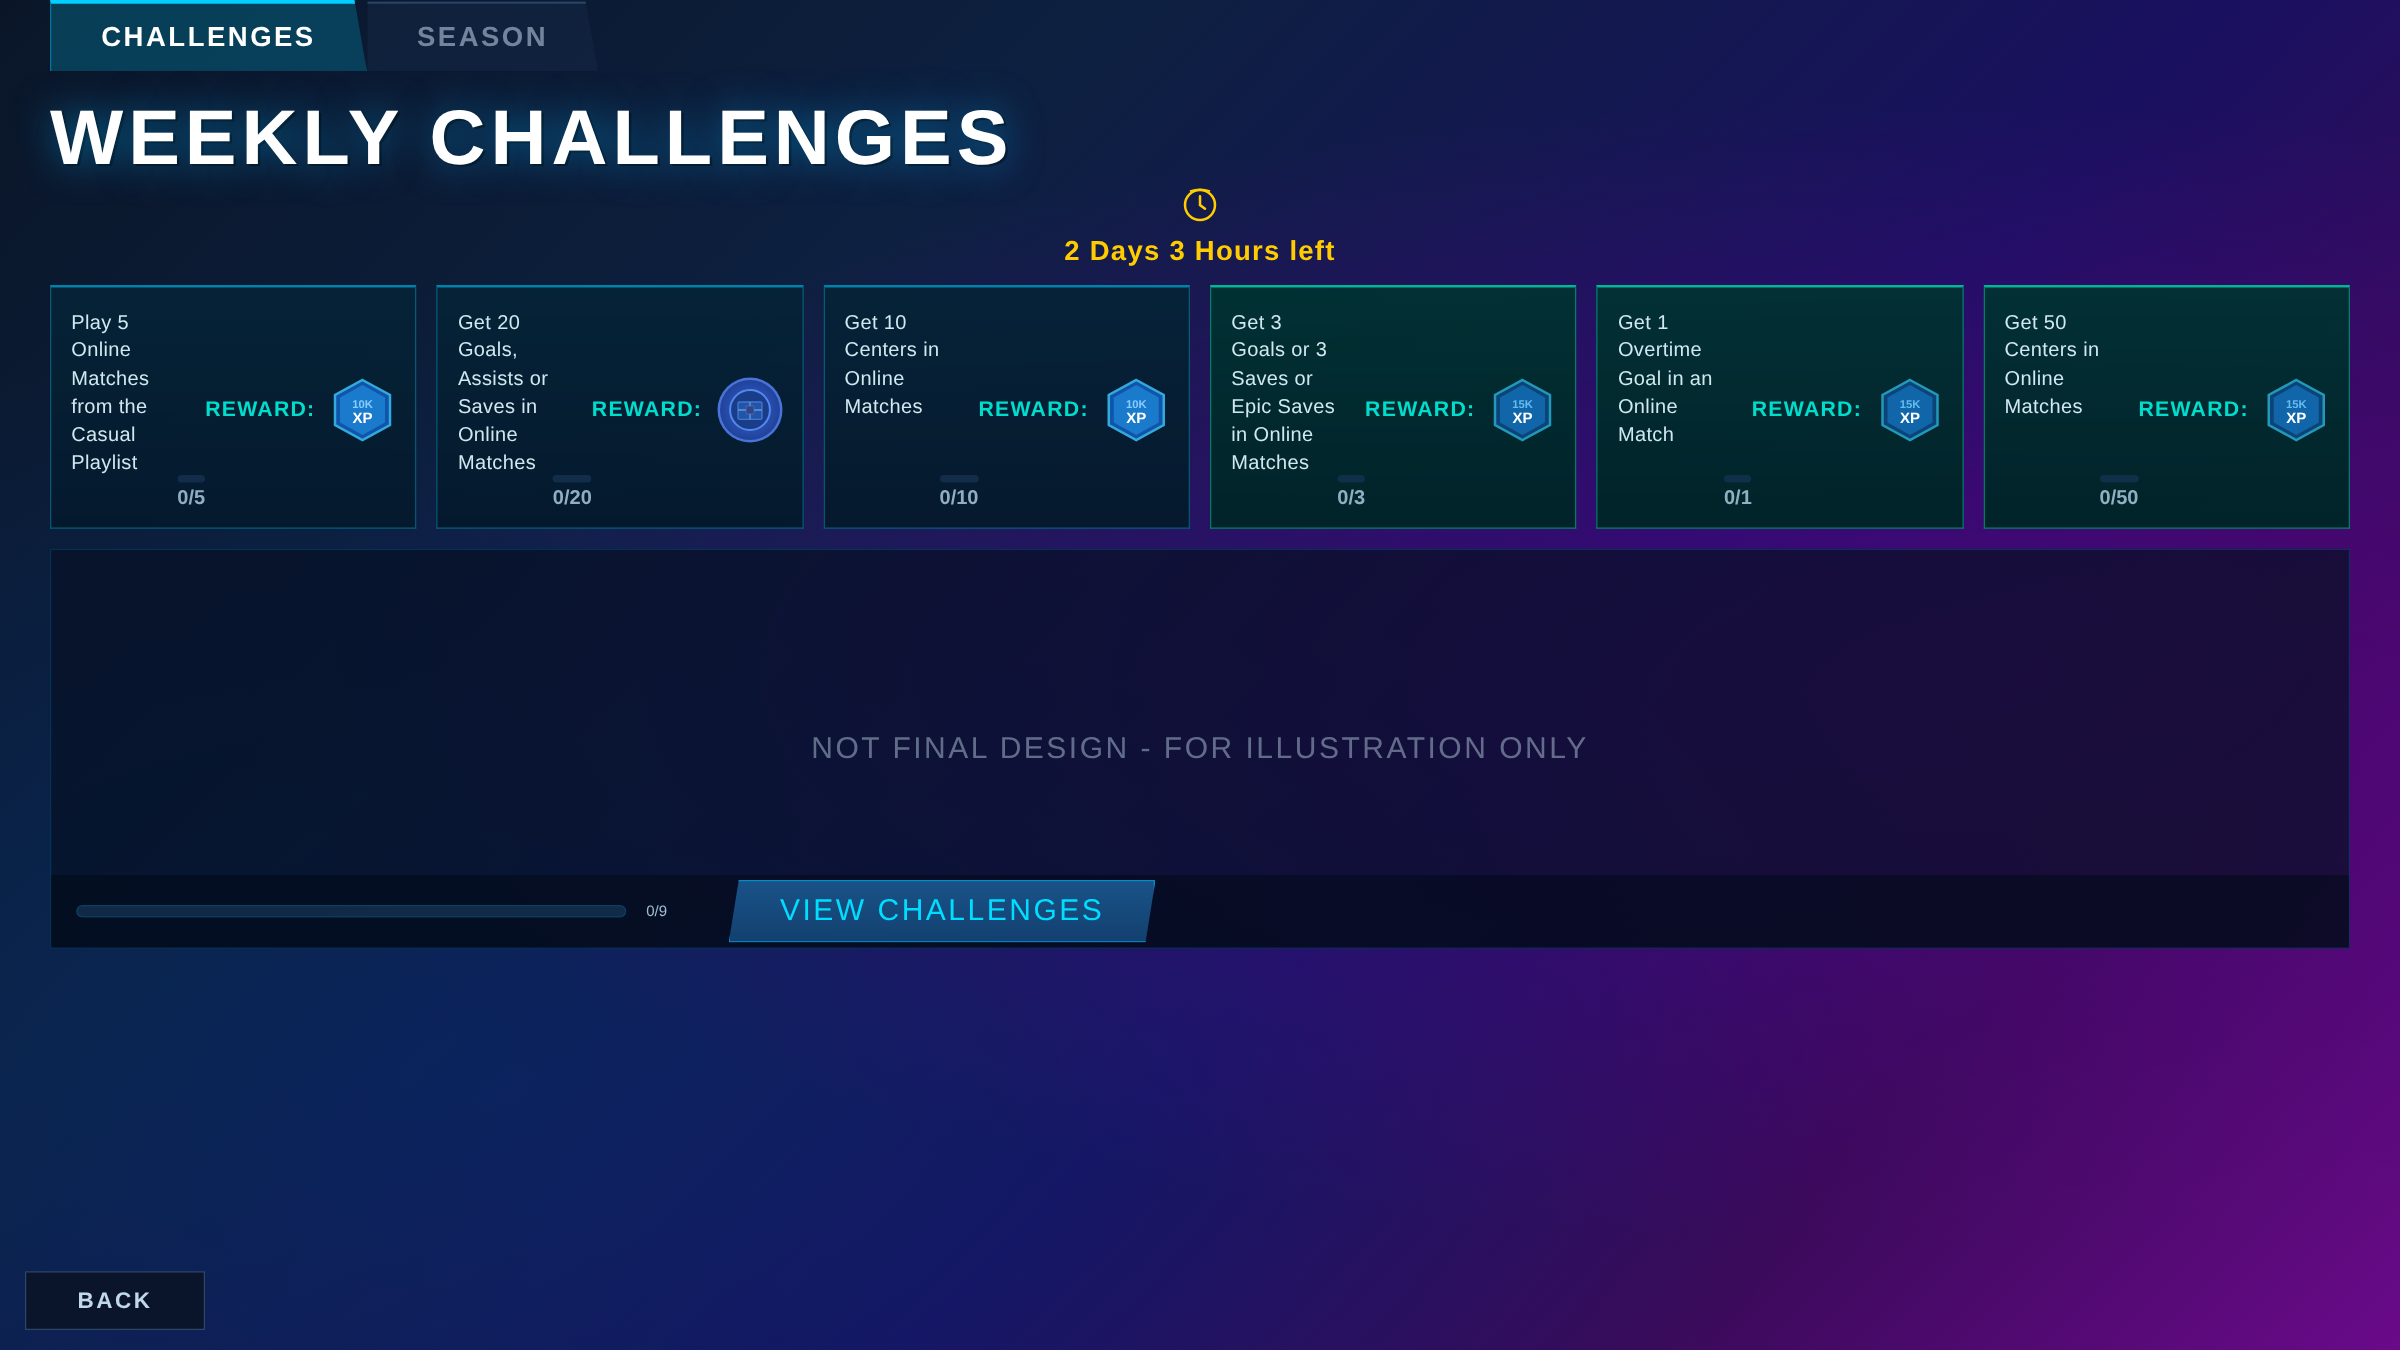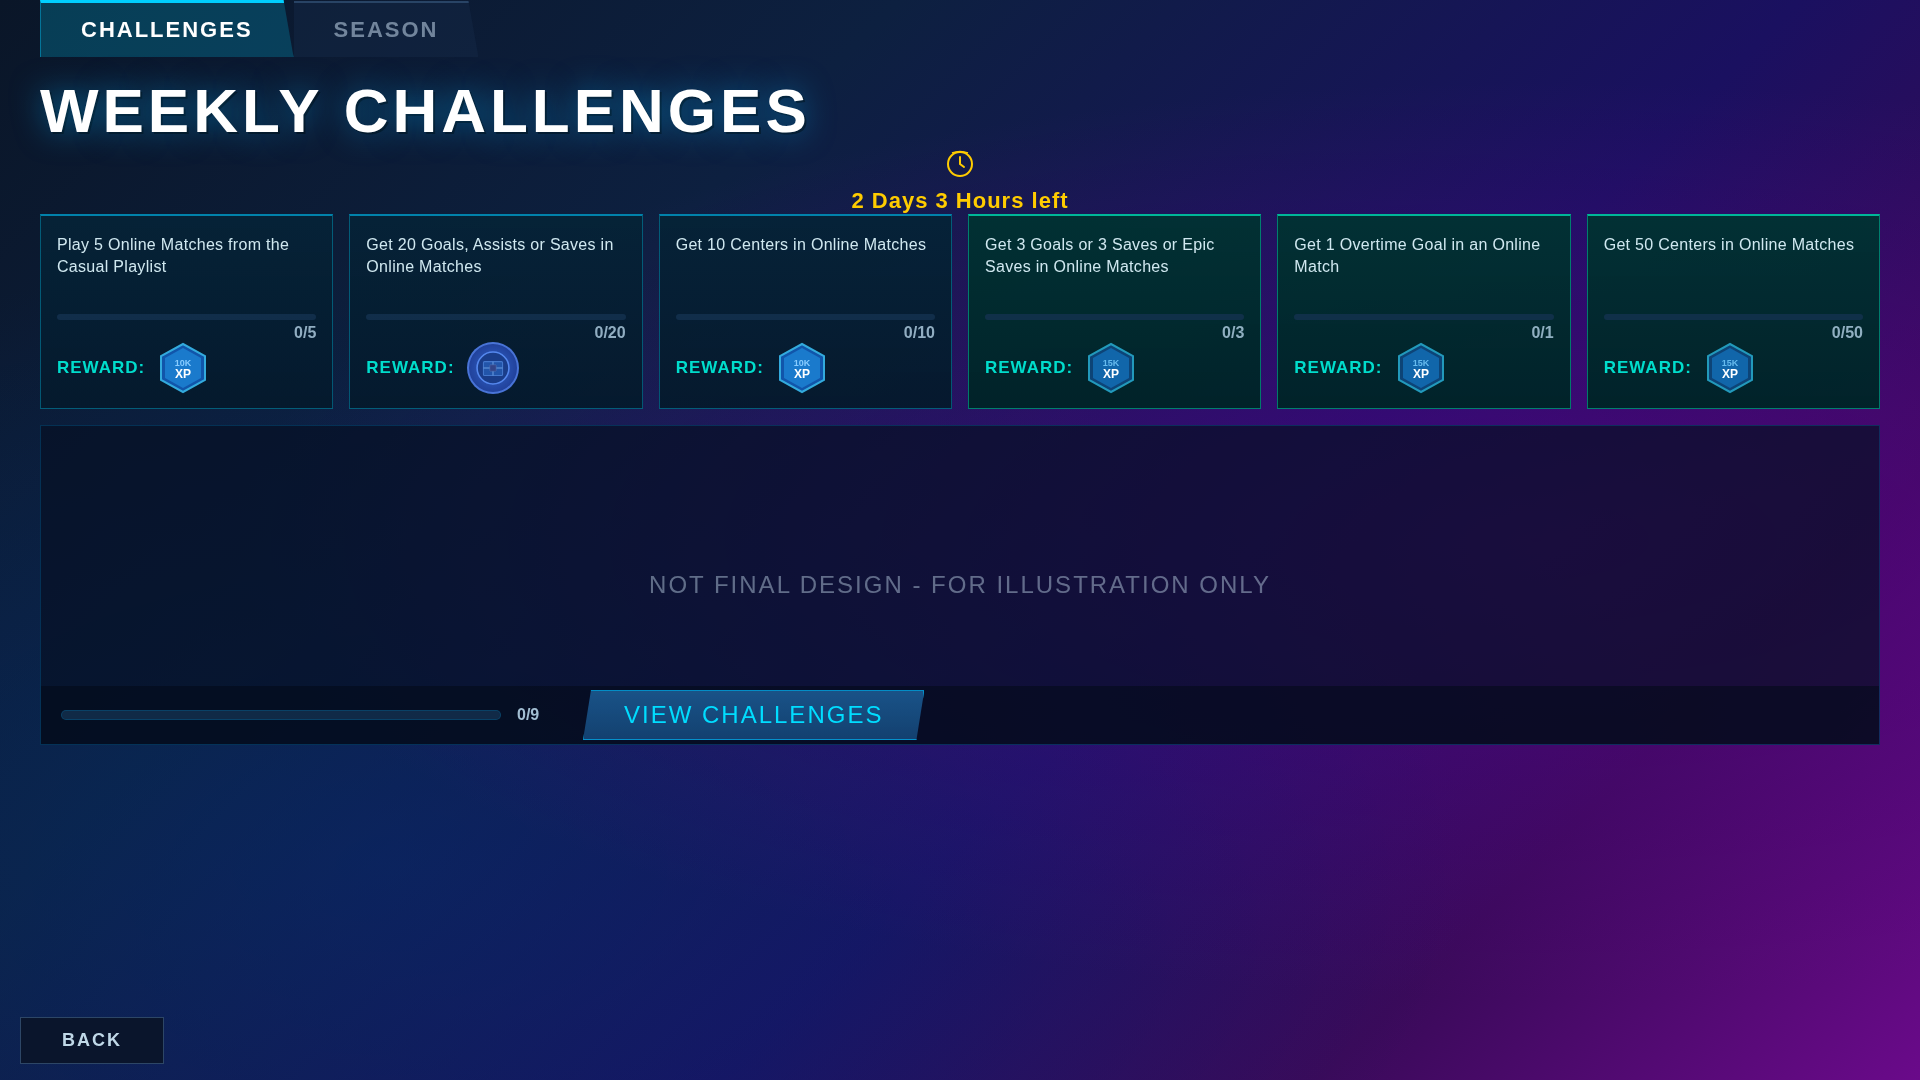--- a/index.html
+++ b/index.html
@@ -62,21 +62,21 @@
     .main-content {
       position: absolute;
       top: 80px;
       left: 40px;
       right: 40px;
       bottom: 20px;
     }
 
     
     .title-section {
-      margin-bottom: 0;
+      margin-bottom: 14px;
     }
 
     .page-title {
       font-size: 62px;
       font-weight: 900;
       color: #ffffff;
       letter-spacing: 4px;
       text-shadow: 0 0 30px rgba(0, 180, 255, 0.5), 2px 2px 0 rgba(0,0,0,0.5);
       line-height: 1;
     }
@@ -109,21 +109,21 @@
       margin-bottom: 16px;
     }
 
     .challenge-card {
       flex: 1;
       background: linear-gradient(180deg, rgba(5, 35, 55, 0.95) 0%, rgba(5, 25, 45, 0.98) 100%);
       border: 1px solid rgba(0, 180, 220, 0.4);
       border-top: 2px solid rgba(0, 200, 255, 0.6);
       padding: 18px 16px 14px;
       display: flex;
-      flex-direction: column;
+      flex-direction: row;
       min-height: 195px;
       position: relative;
     }
 
     .challenge-card.teal-border {
       border-color: rgba(0, 180, 150, 0.6);
       border-top-color: rgba(0, 220, 180, 0.8);
       background: linear-gradient(180deg, rgba(0, 50, 50, 0.95) 0%, rgba(0, 35, 40, 0.98) 100%);
     }
 
@@ -231,23 +231,23 @@
       overflow: hidden;
     }
 
     .overall-progress-fill {
       height: 100%;
       background: linear-gradient(90deg, #0066aa, #0099cc);
       border-radius: 5px;
     }
 
     .overall-progress-text {
-      font-size: 16px;
+      font-size: 12px;
       color: rgba(180, 210, 230, 0.9);
-      font-weight: bold;
+      font-weight: normal;
       min-width: 50px;
     }
 
     .view-challenges-btn {
       background: linear-gradient(180deg, rgba(30, 100, 160, 0.8) 0%, rgba(20, 70, 120, 0.9) 100%);
       border: 1px solid rgba(0, 160, 220, 0.8);
       color: #00ddff;
       font-size: 24px;
       font-weight: normal;
       letter-spacing: 2px;

